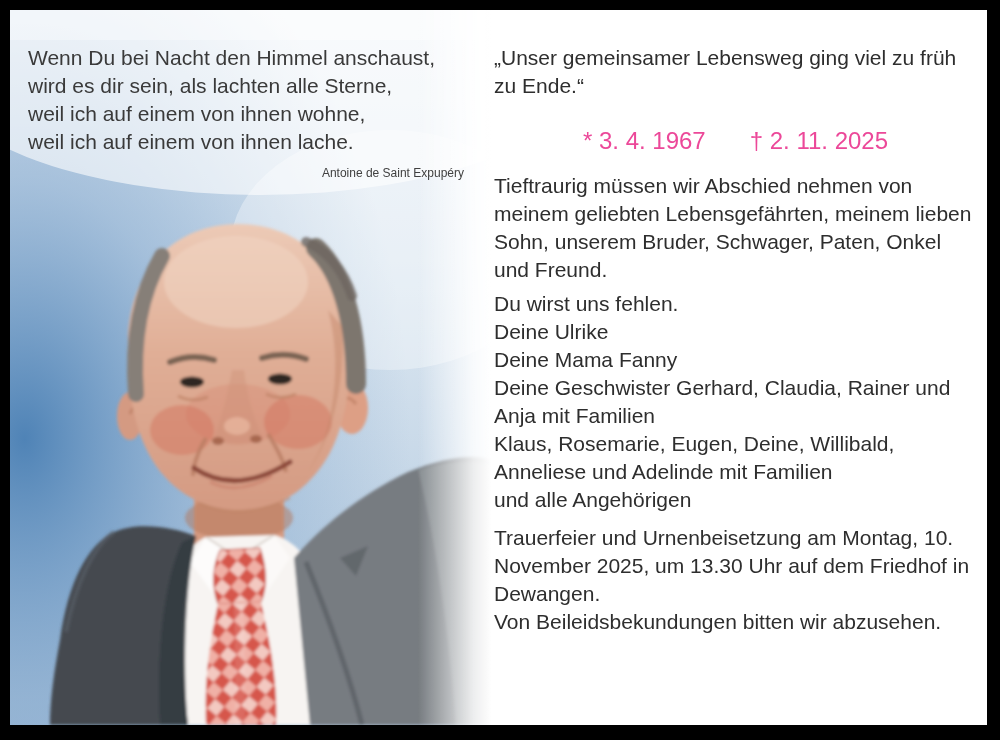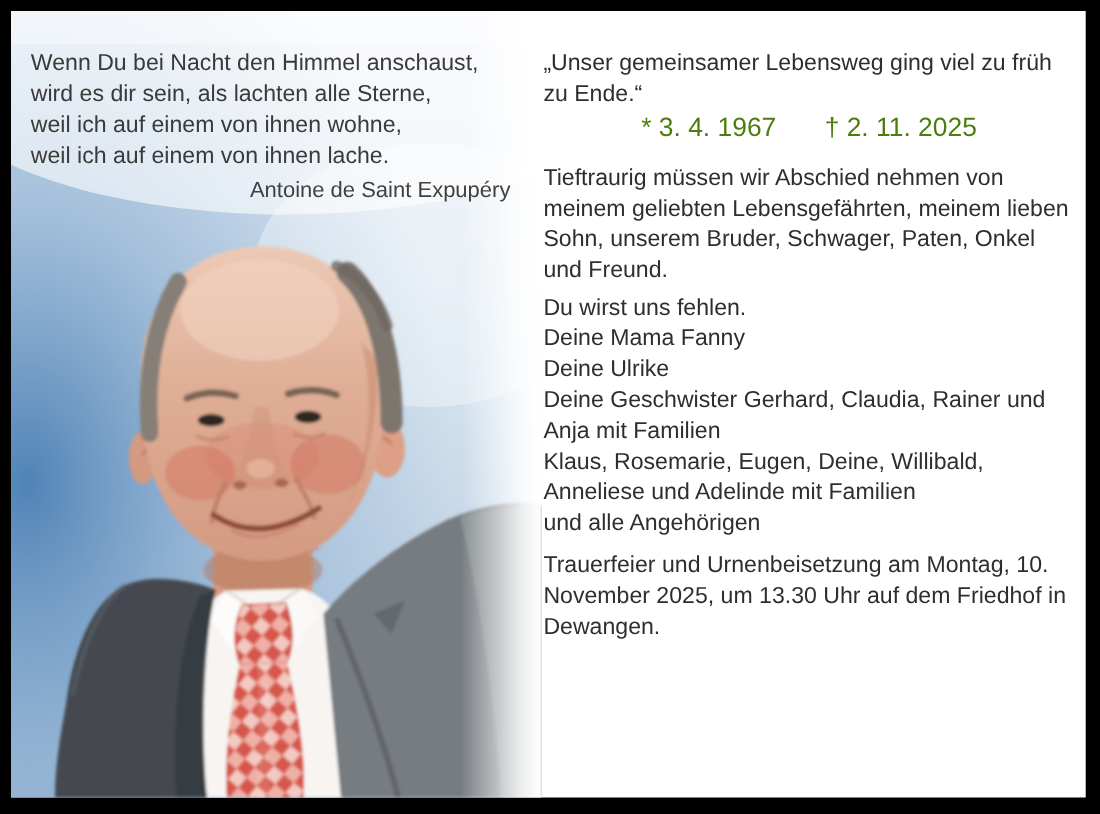--- a/index.html
+++ b/index.html
@@ -3,27 +3,27 @@
 <meta charset="utf-8">
 <style>
   html,body{margin:0;padding:0;background:#000;}
   body{width:1000px;height:740px;position:relative;font-family:"Liberation Sans",sans-serif;}
   .frame{position:absolute;inset:0;background:#000;}
   .inner{position:absolute;left:10px;top:10px;right:13px;bottom:15px;background:#fff;overflow:hidden;display:flex;}
   
   .photo{position:relative;width:482px;height:100%;flex:none;overflow:hidden;}
   .photo svg{position:absolute;inset:0;width:100%;height:100%;display:block;}
   .poem{position:absolute;left:18px;top:34px;width:446px;color:#3a3a3a;font-size:21px;line-height:28px;}
-  .poem-attr{text-align:right;font-size:20px;padding-right:10px;margin-top:3px;color:#404040;}
+  .poem-attr{text-align:right;font-size:12px;padding-right:10px;margin-top:3px;color:#404040;}
   
   .content{flex:1;padding:8px 10px 0 2px;color:#2e2e2e;font-size:21px;line-height:28px;overflow:hidden;}
   .dateline{text-align:right;}
   .quote{margin-top:26px;}
   .name{font-size:54px;font-weight:bold;letter-spacing:-1px;line-height:58px;margin:10px 0 0 0;color:#1d1d1d;white-space:nowrap;}
-  .dates{margin-top:2px;display:flex;justify-content:center;gap:44px;font-size:24px;line-height:30px;color:#4d7c0f;}
+  .dates{margin-top:26px;display:flex;justify-content:center;gap:44px;font-size:24px;line-height:30px;color:#ec4899;}
   .intro{margin-top:16px;}
   .mourners{margin-top:6px;}
   .farewell{font-weight:normal;}
   .funeral{margin-top:10px;}
   .condolences{margin-top:0;}
 </style>
 </head>
 <body>
 
 <div class="frame">
@@ -154,23 +154,24 @@
 
     <div class="content">
       <div class="quote">„Unser gemeinsamer Lebensweg ging viel zu früh zu Ende.“</div>
       <div class="dates">
         <span>* 3. 4. 1967</span>
         <span>† 2. 11. 2025</span>
       </div>
       <div class="intro">Tieftraurig müssen wir Abschied nehmen von meinem geliebten Lebensgefährten, meinem lieben Sohn, unserem Bruder, Schwager, Paten, Onkel und Freund.</div>
       <div class="mourners">
         <div class="farewell">Du wirst uns fehlen.</div>
+        <div>Deine Ulrike</div>
         <div>Deine Mama Fanny</div>
-        <div>Deine Ulrike</div>
         <div>Deine Geschwister Gerhard, Claudia, Rainer und Anja mit Familien</div>
         <div>Klaus, Rosemarie, Eugen, Deine, Willibald, Anneliese und Adelinde mit Familien</div>
         <div>und alle Angehörigen</div>
       </div>
       <div class="funeral">Trauerfeier und Urnenbeisetzung am Montag, 10. November 2025, um 13.30 Uhr auf dem Friedhof in Dewangen.</div>
+      <div class="condolences">Von Beileidsbekundungen bitten wir abzusehen.</div>
     </div>
 
   </div>
 </div>
 
 </body></html>

